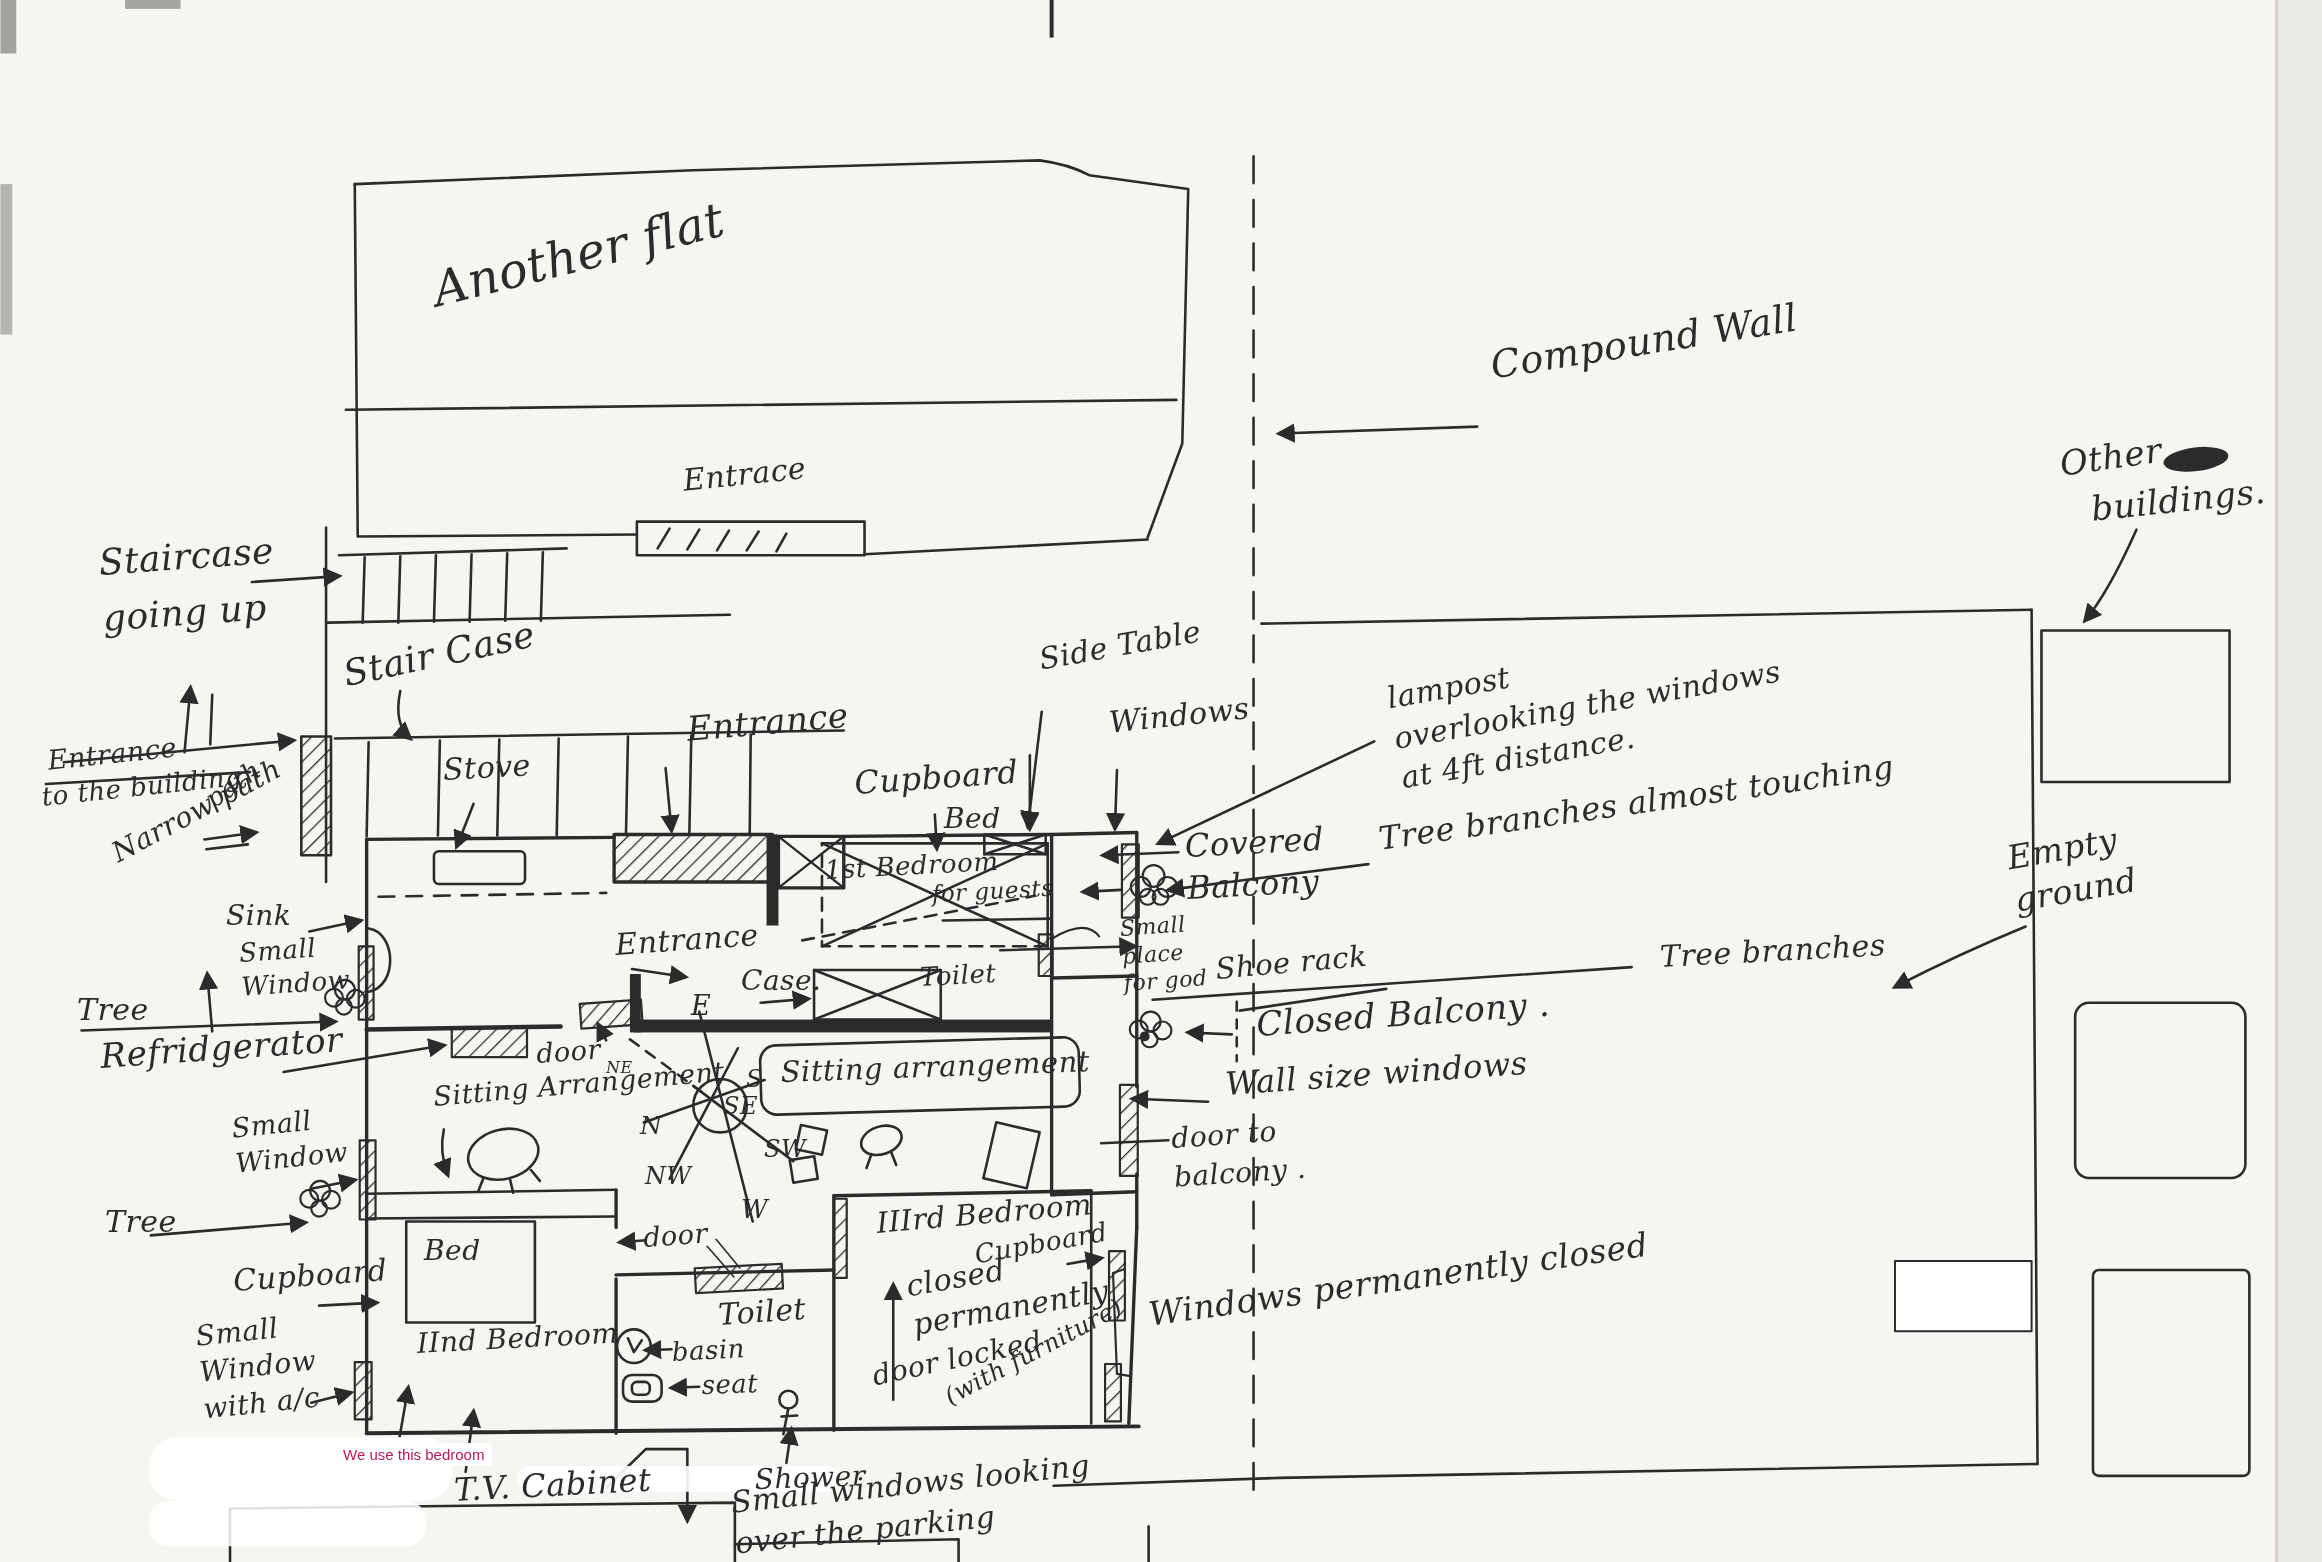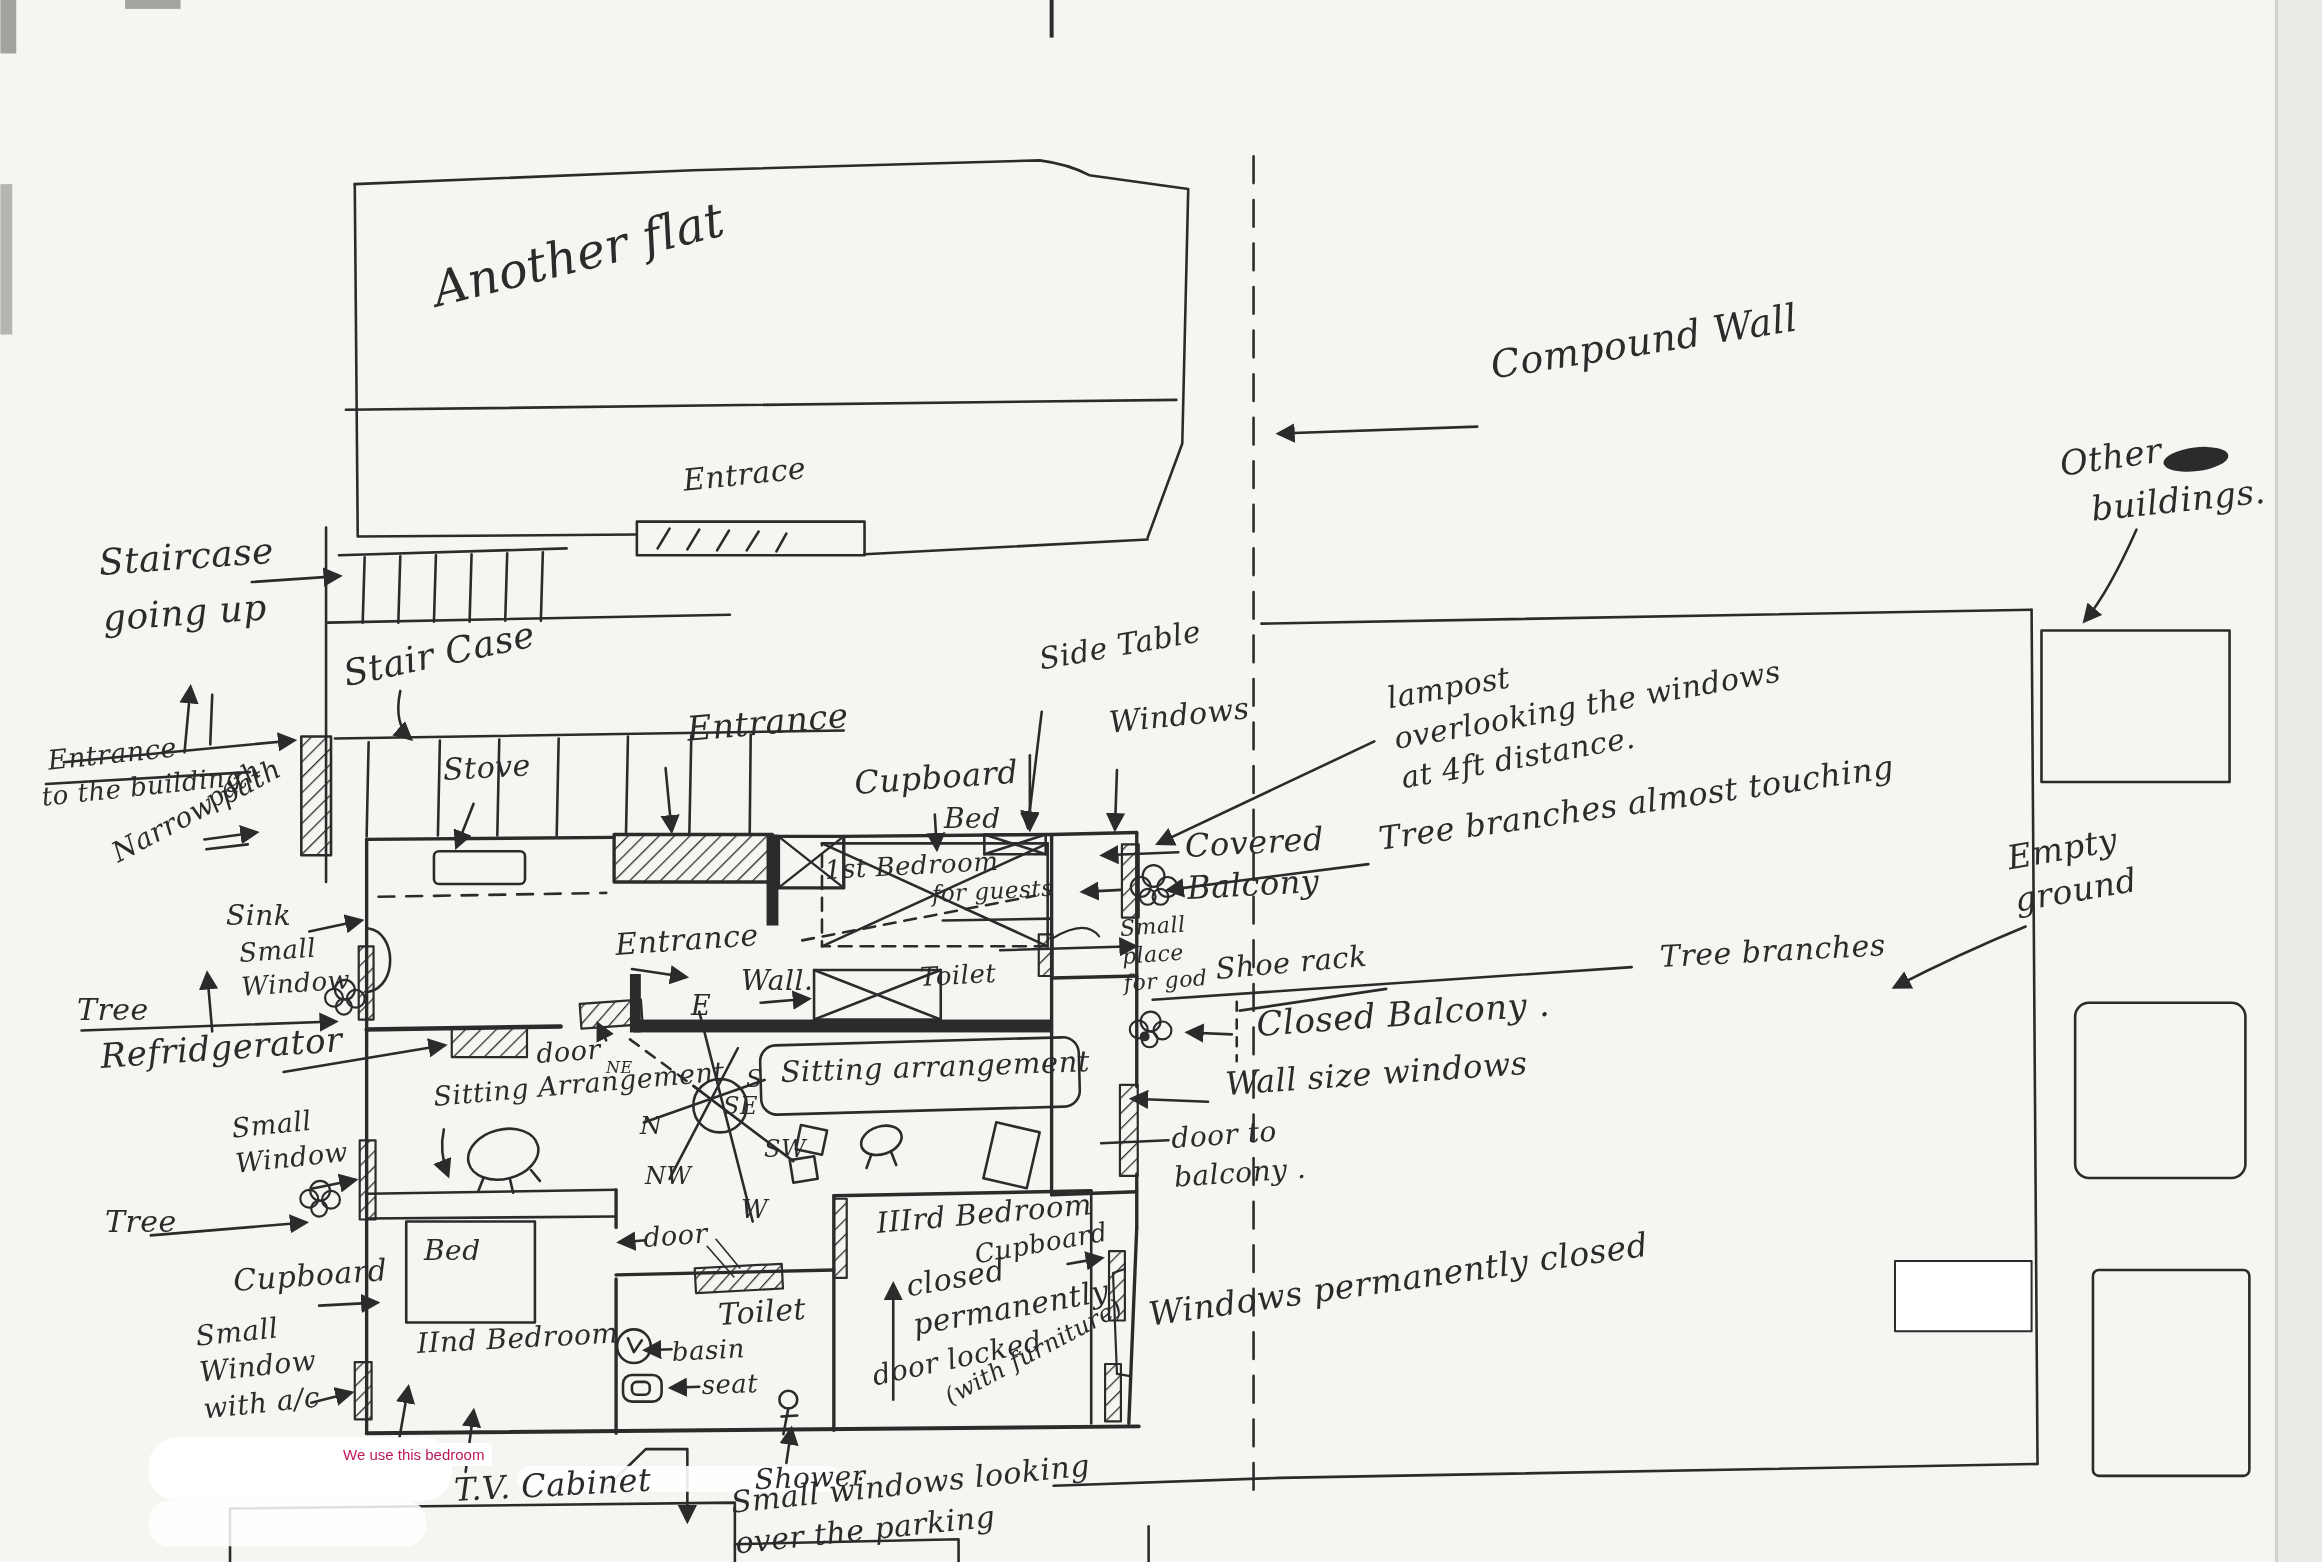--- a/index.html
+++ b/index.html
@@ -268,21 +268,21 @@
 <div class="hw" style="left:1376px;top:818px;font-size:32px;white-space:pre;transform:rotate(-8deg)">Tree branches almost touching</div>
 <div class="hw" style="left:1119px;top:915px;font-size:22px;line-height:1.25;transform:rotate(-4deg)">Small
 place
 for god</div>
 <div class="hw" style="left:226px;top:897px;font-size:28px">Sink</div>
 <div class="hw" style="left:238px;top:937px;font-size:26px;line-height:1.3;transform:rotate(-4deg)">Small
 Window</div>
 <div class="hw" style="left:77px;top:990px;font-size:30px">Tree</div>
 <div class="hw" style="left:99px;top:1034px;font-size:34px;transform:rotate(-4deg)">Refridgerator</div>
 <div class="hw" style="left:614px;top:925px;font-size:30px;transform:rotate(-4deg)">Entrance</div>
-<div class="hw" style="left:741px;top:962px;font-size:28px">Wall.</div>
+<div class="hw" style="left:741px;top:962px;font-size:28px">Case.</div>
 <div class="hw" style="left:919px;top:960px;font-size:26px;transform:rotate(-3deg)">Toilet</div>
 <div class="hw" style="left:535px;top:1036px;font-size:27px;transform:rotate(-4deg)">door</div>
 <div class="hw" style="left:432px;top:1079px;font-size:27px;white-space:pre;transform:rotate(-5deg)">Sitting Arrangement</div>
 <div class="hw" style="left:780px;top:1053px;font-size:29px;transform:rotate(-2deg)">Sitting arrangement</div>
 <div class="hw" style="left:1214px;top:950px;font-size:29px;transform:rotate(-5deg)">Shoe rack</div>
 <div class="hw" style="left:1255px;top:1002px;font-size:34px;transform:rotate(-4deg)">Closed Balcony .</div>
 <div class="hw" style="left:1224px;top:1063px;font-size:32px;transform:rotate(-4deg)">Wall size windows</div>
 <div class="hw" style="left:1170px;top:1119px;font-size:28px;line-height:1.4;transform:rotate(-4deg)">door to
 balcony .</div>
 <div class="hw" style="left:1659px;top:937px;font-size:30px;transform:rotate(-3deg)">Tree branches</div>

